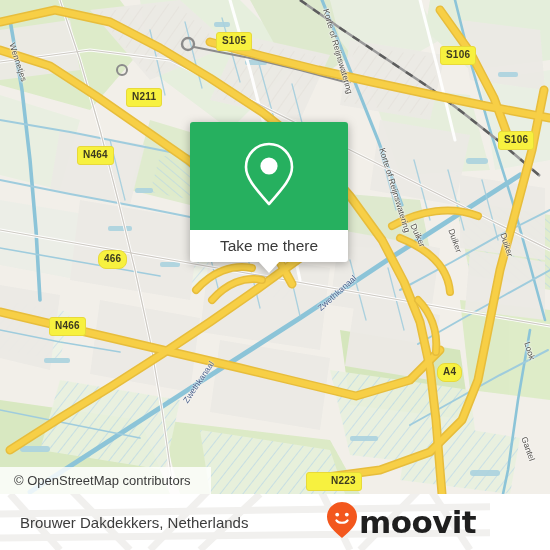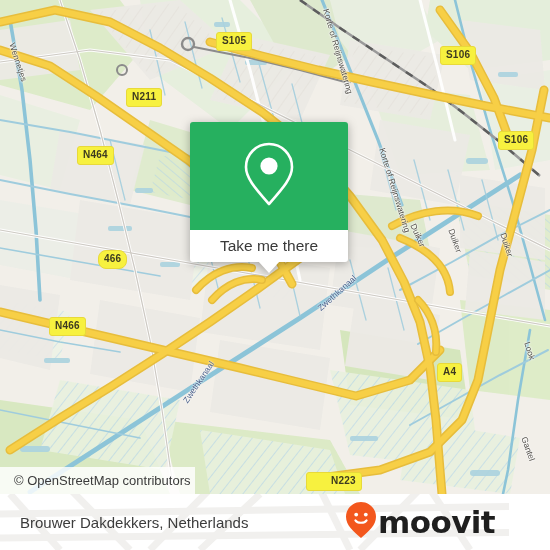--- a/index.html
+++ b/index.html
@@ -109,38 +109,37 @@
 
   
   #attribution {
     position: absolute;
     left: 0;
     top: 467px;
     height: 27px;
     display: flex;
     align-items: center;
     padding-left: 14px;
-    padding-right: 4px;
+    padding-right: 20px;
     background: rgba(255,255,255,0.82);
     color: #3b3b3b;
     font-size: 13px;
     font-family: "Liberation Sans", sans-serif;
     z-index: 50;
   }
 
   
   #footer {
     position: absolute;
     left: 0;
     top: 494px;
     width: 490px;
     height: 56px;
     background: #ffffff;
     overflow: hidden;
-    padding-left: 19px;
   }
   #footer-bg { position: absolute; left: 0; top: 0; }
   #footer-title {
     position: absolute;
     left: 20px;
     top: 50%;
     transform: translateY(-50%);
     color: #3c3c3c;
     font-size: 15px;
     white-space: nowrap;
@@ -362,21 +361,21 @@
   </div>
 
   <div id="shields">
       <div class="shield" style="left: 216px; top: 32px;">S105</div>
       <div class="shield" style="left: 110px; top: 88px; margin-left: 16px;">N211</div>
       <div class="shield" style="left: 440px; top: 46px;">S106</div>
       <div class="shield" style="left: 498px; top: 131px;">S106</div>
       <div class="shield" style="left: 53px; top: 146px; margin-left: 24px;">N464</div>
       <div class="shield" style="left: 98px; top: 250px; border-radius: 8px;">466</div>
       <div class="shield" style="left: 49px; top: 317px;">N466</div>
-      <div class="shield" style="left: 437px; top: 363px;">A4</div>
+      <div class="shield" style="left: 437px; top: 363px; border-radius: 8px;">A4</div>
       <div class="shield" style="left: 306px; top: 472px; padding-left: 24px;">N223</div>
     </div>
 
   <div id="labels">
       <div class="street-label" style="left: 12px; top: 38px; transform: rotate(72deg);">Wennetjes</div>
       <div class="street-label" style="left: 326px; top: 4px; transform: rotate(74deg);">Korte of Reijnswatering</div>
       <div class="street-label" style="left: 382px; top: 143px; transform: rotate(73deg);">Korte of Reijnswatering</div>
       <div class="street-label" style="left: 413px; top: 219px; transform: rotate(66deg);">Duiker</div>
       <div class="street-label" style="left: 451px; top: 224px; transform: rotate(70deg);">Duiker</div>
       <div class="street-label" style="left: 503px; top: 228px; transform: rotate(72deg);">Duiker</div>

